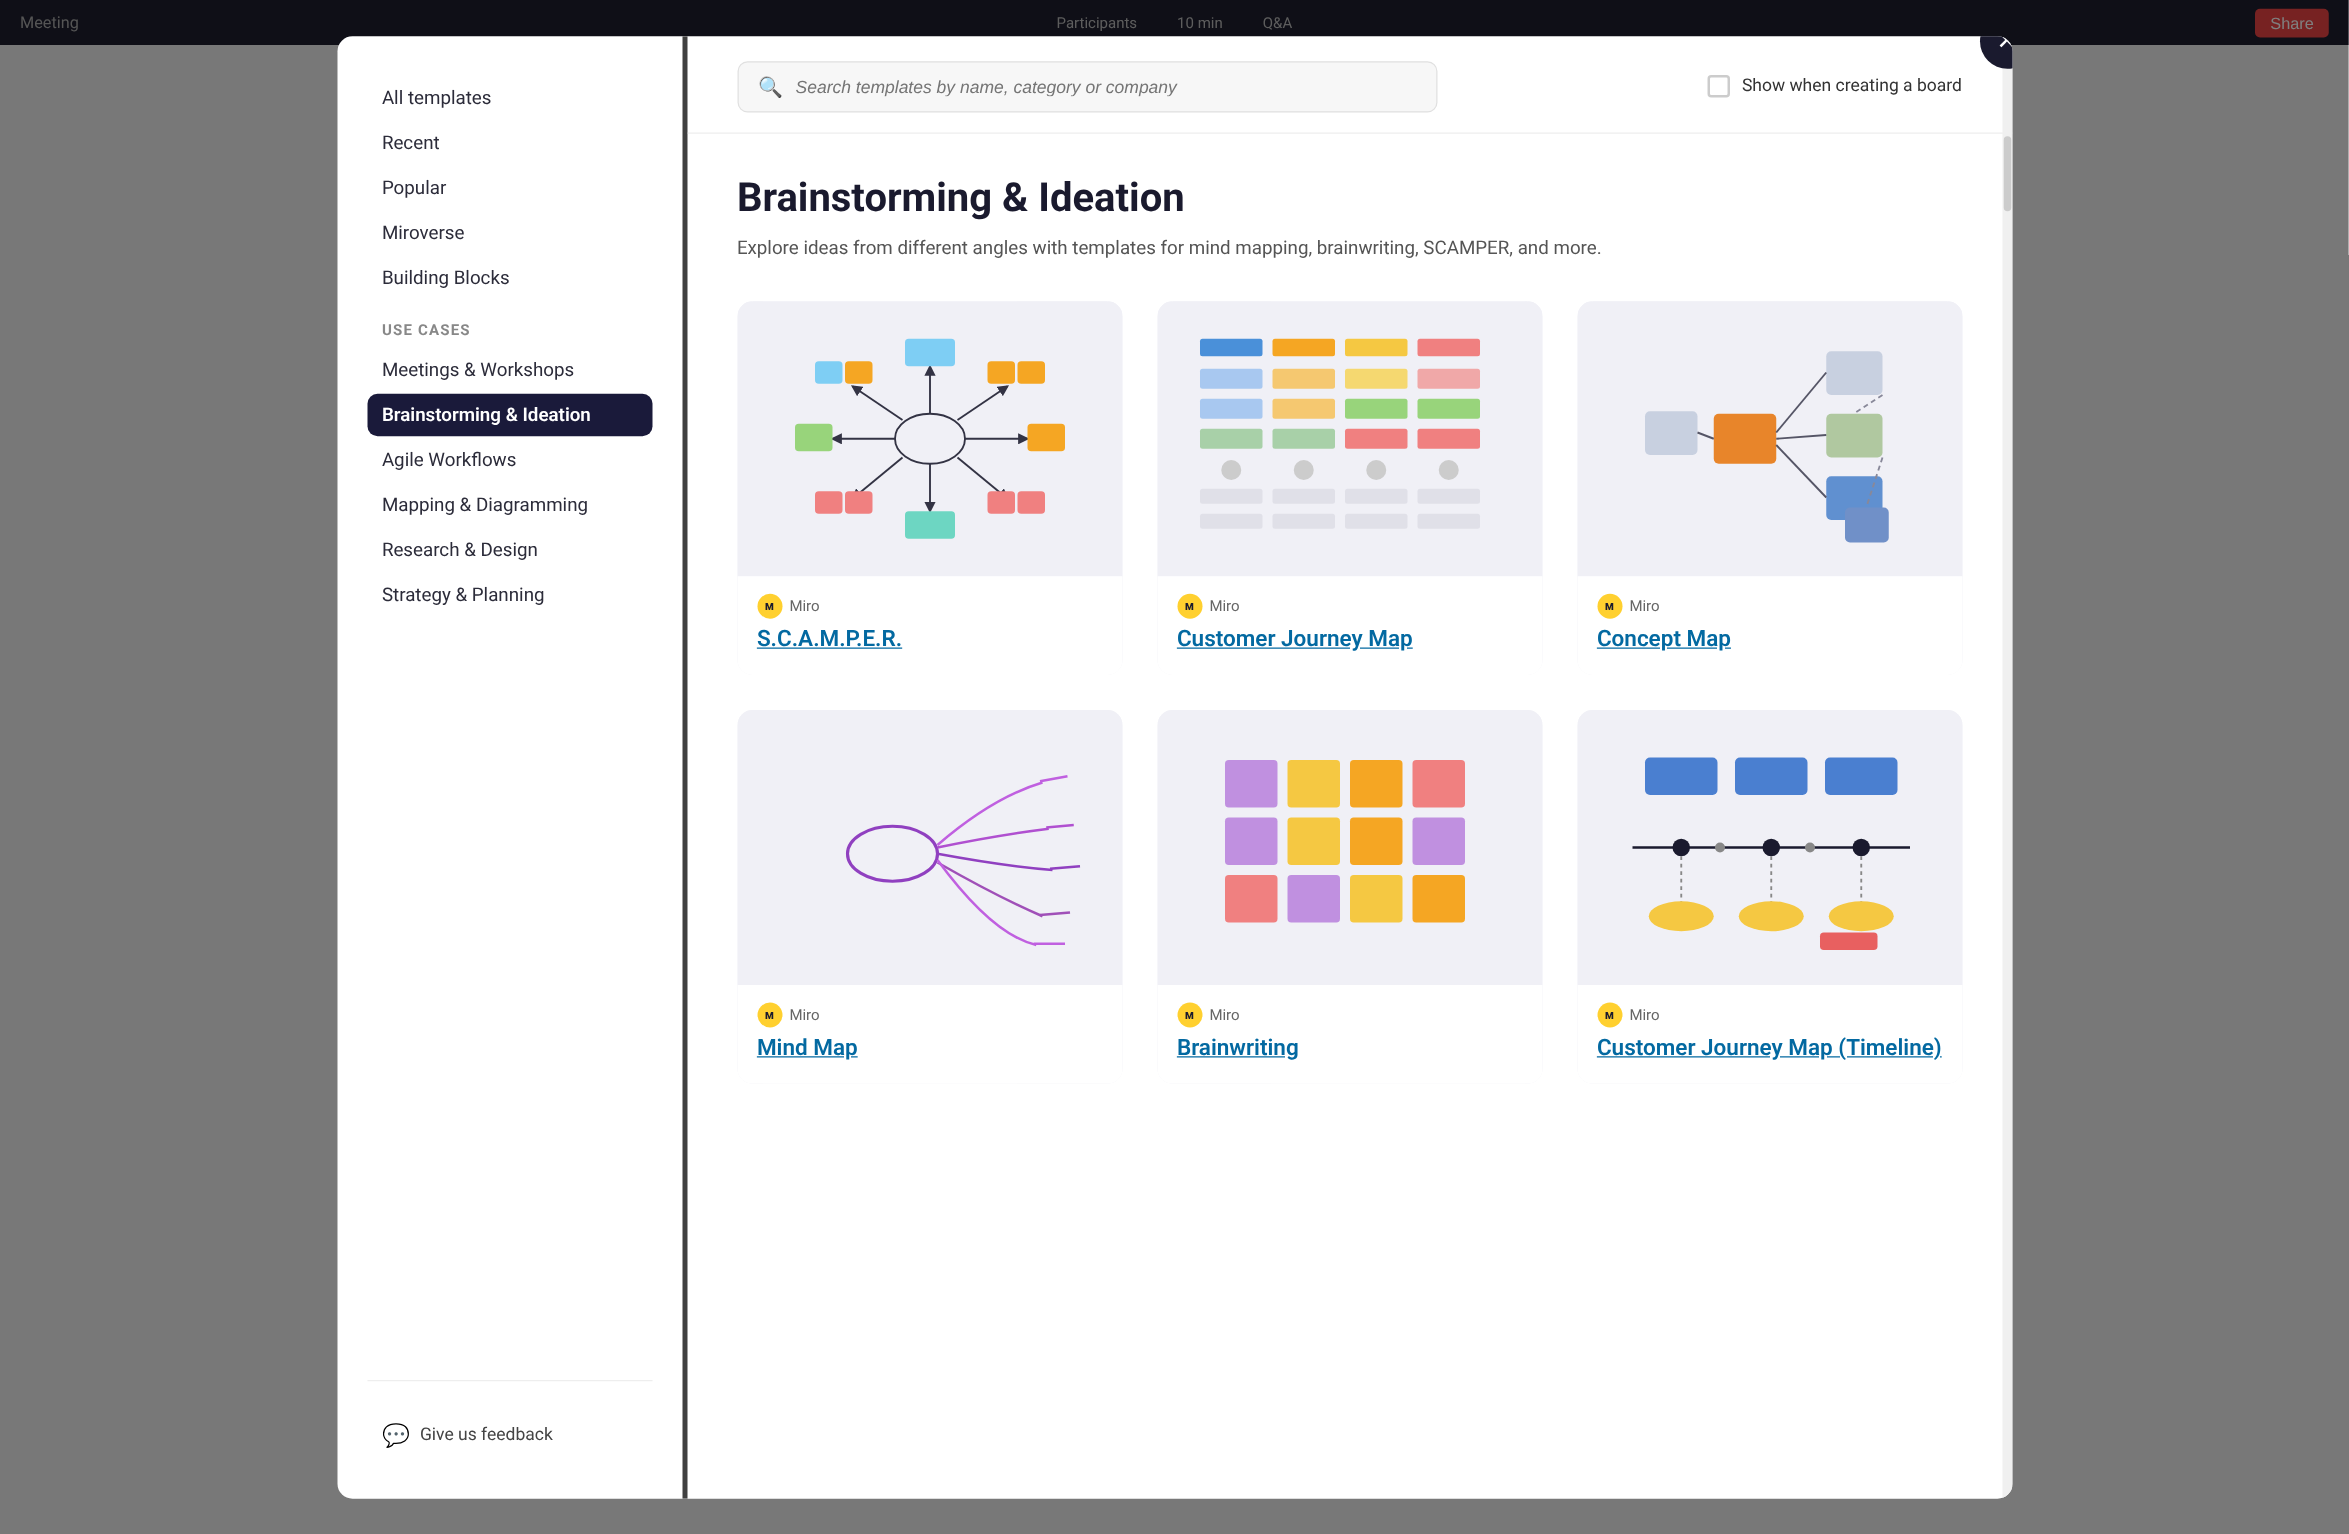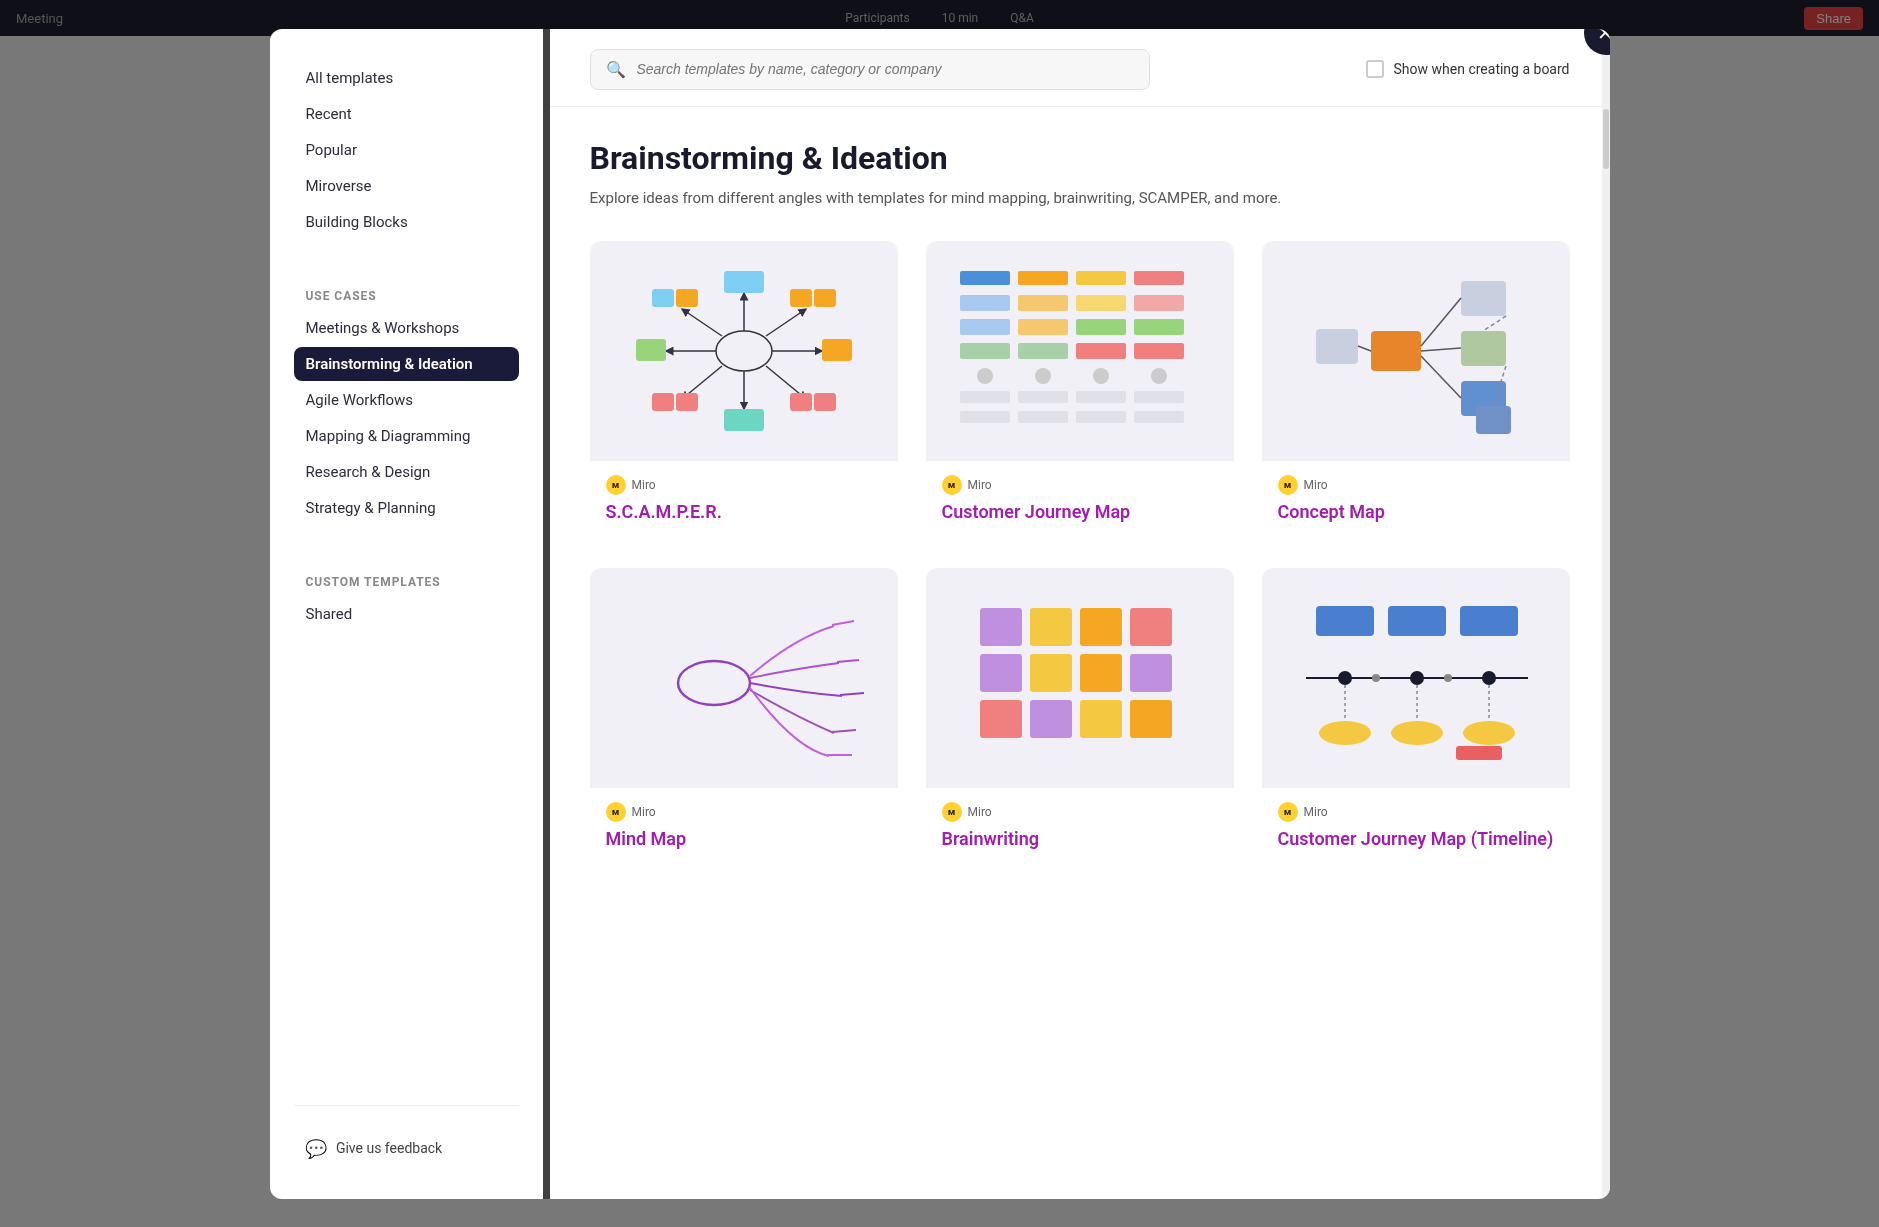--- a/index.html
+++ b/index.html
@@ -102,25 +102,24 @@
       display: flex;
       flex: 1;
       overflow: hidden;
     }
 
     
     .sidebar {
       width: 280px;
       min-width: 280px;
       padding: 32px 24px;
-      border-right: 7px solid #404040;
+      border-right: 4px solid #404040;
       display: flex;
       flex-direction: column;
       overflow-y: auto;
-      gap: 32px;
     }
 
     .sidebar-nav-item {
       padding: 8px 12px;
       border-radius: 8px;
       cursor: pointer;
       font-size: 15px;
       color: #2c2c3a;
       margin-bottom: 2px;
       text-decoration: none;
@@ -309,21 +308,22 @@
     }
 
     .author-name {
       font-size: 12px;
       color: #666;
     }
 
     .card-title {
       font-size: 18px;
       font-weight: 600;
-      color: #a21caf;
+      color: #0369a1;
+      text-decoration: underline;
     }
 
   </style>
 </head>
 <body>
 
 <div class="top-bar">
   <div class="top-bar-left">
     <span style="color:#aaa;font-size:13px;">Meeting</span>
   </div>
@@ -359,24 +359,20 @@
         <div>
           <div class="sidebar-section-label">USE CASES</div>
           <div class="sidebar-nav-item">Meetings &amp; Workshops</div>
           <div class="sidebar-nav-item active">Brainstorming &amp; Ideation</div>
           <div class="sidebar-nav-item">Agile Workflows</div>
           <div class="sidebar-nav-item">Mapping &amp; Diagramming</div>
           <div class="sidebar-nav-item">Research &amp; Design</div>
           <div class="sidebar-nav-item">Strategy &amp; Planning</div>
         </div>
 
-        <div>
-          <div class="sidebar-section-label">CUSTOM TEMPLATES</div>
-          <div class="sidebar-nav-item">Shared</div>
-        </div>
 
         <div class="sidebar-footer">
           <div class="feedback-link">
             <span style="font-size:18px;">💬</span>
             <span>Give us feedback</span>
           </div>
         </div>
 
       </div>
 

